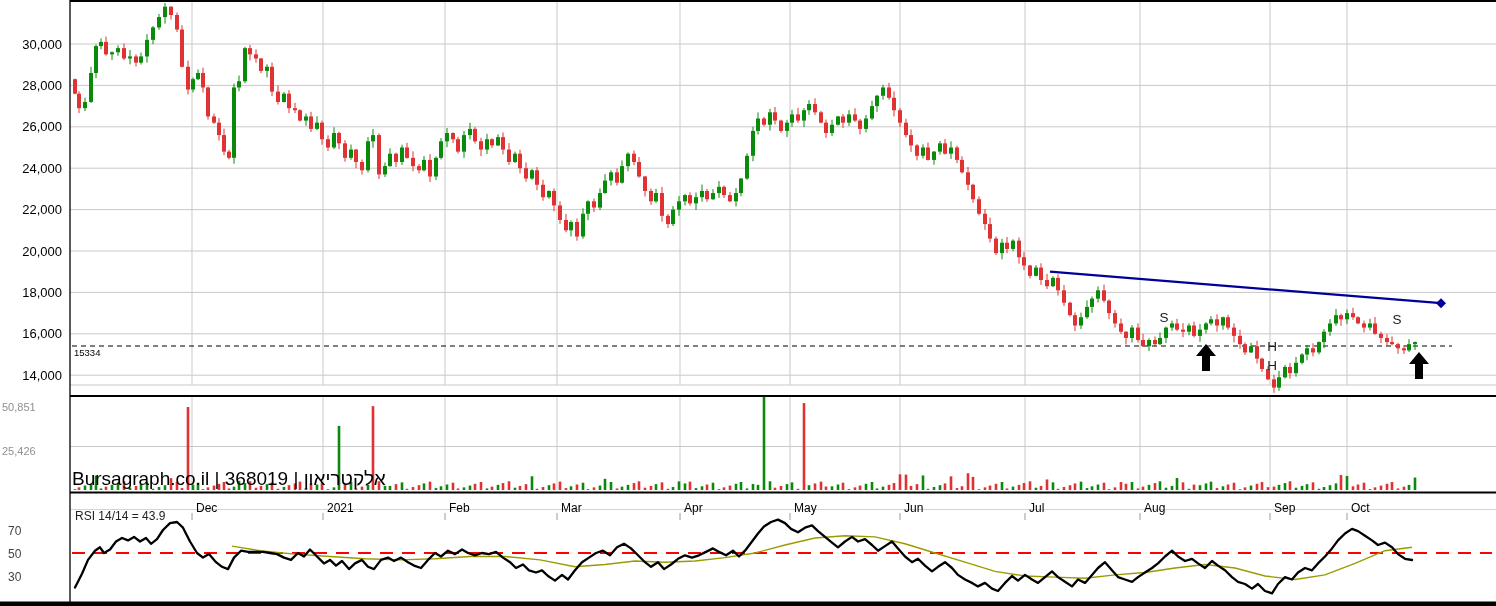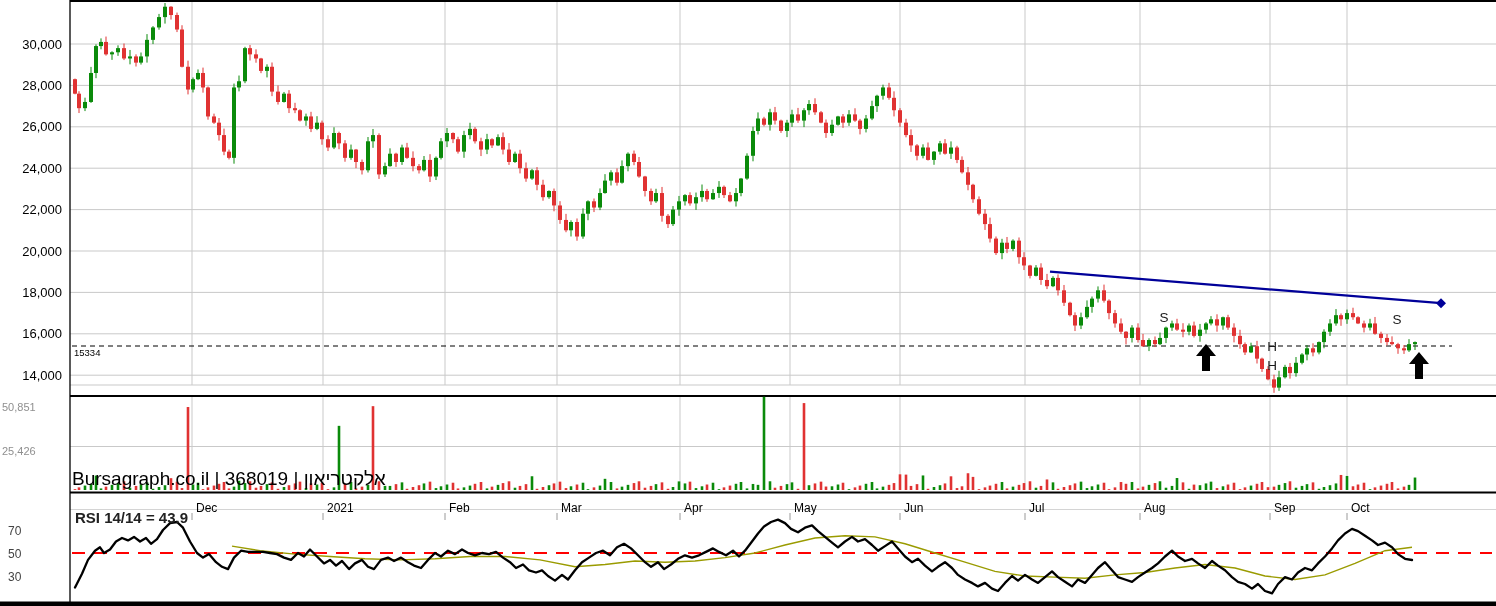--- a/index.html
+++ b/index.html
@@ -1,20 +1,20 @@
 <!DOCTYPE html>
 <html><head>
 <meta charset="utf-8">
 <style>
   html,body{margin:0;padding:0;background:#fff;}
   body{font-family:"Liberation Sans",sans-serif;}
   #stage{position:relative;width:1496px;height:606px;background:#fff;overflow:hidden;}
   #chart-svg{position:absolute;left:0;top:0;}
   #watermark{position:absolute;left:72px;top:468px;font-size:19px;color:#7f7f7f;white-space:nowrap;letter-spacing:0px;}
-  #rsi-title{position:absolute;left:75px;top:509px;font-size:15px;color:#222;white-space:nowrap;font-weight:bold;}
+  #rsi-title{position:absolute;left:75px;top:509px;font-size:12px;color:#222;white-space:nowrap;}
   text{font-family:"Liberation Sans",sans-serif;}
 </style>
 </head>
 <body>
 
 <div id="stage">
   <svg id="chart-svg" width="1496" height="606" viewBox="0 0 1496 606">
       <g>
         <line x1="70" y1="44" x2="1496" y2="44" stroke="#c9c9c9" stroke-width="1"></line>
         <line x1="70" y1="85.4" x2="1496" y2="85.4" stroke="#c9c9c9" stroke-width="1"></line>

